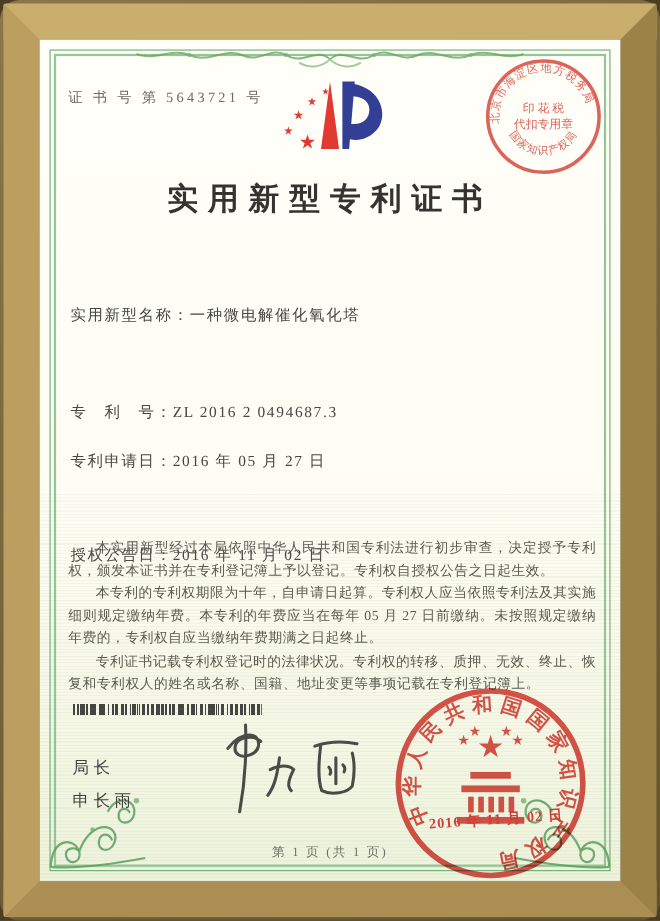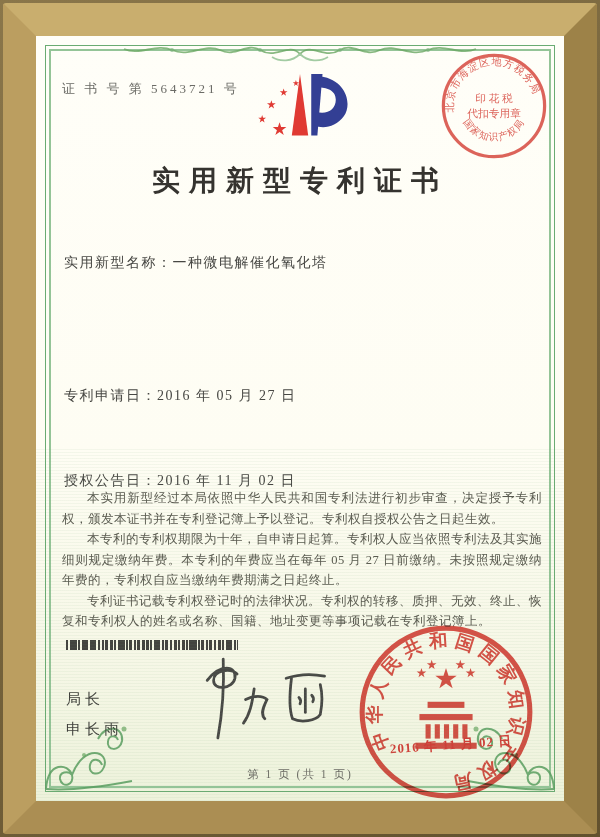--- a/index.html
+++ b/index.html
@@ -1,31 +1,31 @@
 <!DOCTYPE html>
 <html lang="zh"><head>
 <meta charset="utf-8">
 <style>
   html,body{margin:0;padding:0;background:#4a3d22;}
   body{width:600px;height:837px;overflow:hidden;font-family:"Liberation Serif",serif;}
-  .photo{box-sizing:border-box;width:600px;height:837px;padding:3px;background:linear-gradient(150deg,#8a764a,#62512e);border-radius:0;}
+  .photo{box-sizing:border-box;width:600px;height:837px;padding:3px;background:linear-gradient(150deg,#8a764a,#62512e);border-radius:18px;}
   .frame{box-sizing:border-box;width:100%;height:100%;position:relative;border:33px solid;
          border-color:#c9ae6e #9d8248 #ab8e53 #bb9e60;border-radius:3px;
          box-shadow:inset 0 0 0 1px rgba(80,60,20,.55);}
   .cert{position:absolute;inset:0;overflow:hidden;
         background:linear-gradient(180deg,#fffef8 0%,#fefdf3 55%,#f6f7e6 82%,#edf2db 100%);}
   .cert::after{content:"";position:absolute;left:0;right:0;bottom:0;height:46%;pointer-events:none;
         background:repeating-linear-gradient(0deg,rgba(110,160,110,.07) 0 1px,transparent 1px 3px);}
   .gb1{position:absolute;inset:9px;border:1px solid #6aab72;pointer-events:none;}
   .gb2{position:absolute;inset:13px;border:2px solid #94c497;pointer-events:none;}
   .abs{position:absolute;}
   .cert-number{left:26px;top:44px;font-size:13px;letter-spacing:3px;color:#6b6b66;}
   .title{left:0;right:0;top:126px;text-align:center;font-size:28px;font-weight:700;
          letter-spacing:9px;color:#35332f;}
-  .frow{left:28px;right:27px;font-size:14px;color:#474743;letter-spacing:1.5px;white-space:nowrap;}
+  .frow{left:28px;right:27px;font-size:14px;color:#474743;letter-spacing:1.5px;white-space:nowrap;margin-top:24px;}
   .paras{left:26px;right:22px;top:452px;font-size:12.5px;line-height:20.5px;color:#59594f;
          text-align:justify;letter-spacing:.5px;}
   .paras p{margin:0;text-indent:2em;}
   .barcode{left:30px;top:604px;width:172px;height:10px;opacity:.82;
     background-image:
       repeating-linear-gradient(90deg,#1c1c1c 0 1.5px,transparent 1.5px 4px),
       repeating-linear-gradient(90deg,#1c1c1c 0 1px,transparent 1px 6.5px),
       repeating-linear-gradient(90deg,#1c1c1c 0 2px,transparent 2px 9px);}
   .director{left:30px;top:648px;font-size:15px;color:#3f3f3b;letter-spacing:4px;line-height:30px;}
   .signature{left:152px;top:616px;}
@@ -131,20 +131,21 @@
         <use href="#st" transform="translate(22,34) scale(4.5)"></use>
         <use href="#st" transform="translate(13,48) scale(4)"></use>
         <use href="#st" transform="translate(30,58) scale(7)"></use>
       </g>
     </svg>
   </div>
 
   <div class="abs title">实用新型专利证书</div>
 
   <div class="abs frow" style="top:218px"><span>实用新型名称：</span><span>一种微电解催化氧化塔</span></div>
+  <div class="abs frow" style="top:306px"><span>专　利　号：</span><span>ZL 2016 2 0494687.3</span></div>
   <div class="abs frow" style="top:351px"><span>专利申请日：</span><span>2016 年 05 月 27 日</span></div>
   <div class="abs frow" style="top:436px"><span>授权公告日：</span><span>2016 年 11 月 02 日</span></div>
 
   <div class="abs paras">
     <p>本实用新型经过本局依照中华人民共和国专利法进行初步审查，决定授予专利权，颁发本证书并在专利登记簿上予以登记。专利权自授权公告之日起生效。</p>
     <p>本专利的专利权期限为十年，自申请日起算。专利权人应当依照专利法及其实施细则规定缴纳年费。本专利的年费应当在每年 05 月 27 日前缴纳。未按照规定缴纳年费的，专利权自应当缴纳年费期满之日起终止。</p>
     <p>专利证书记载专利权登记时的法律状况。专利权的转移、质押、无效、终止、恢复和专利权人的姓名或名称、国籍、地址变更等事项记载在专利登记簿上。</p>
   </div>
 
   <div class="abs barcode"></div>

